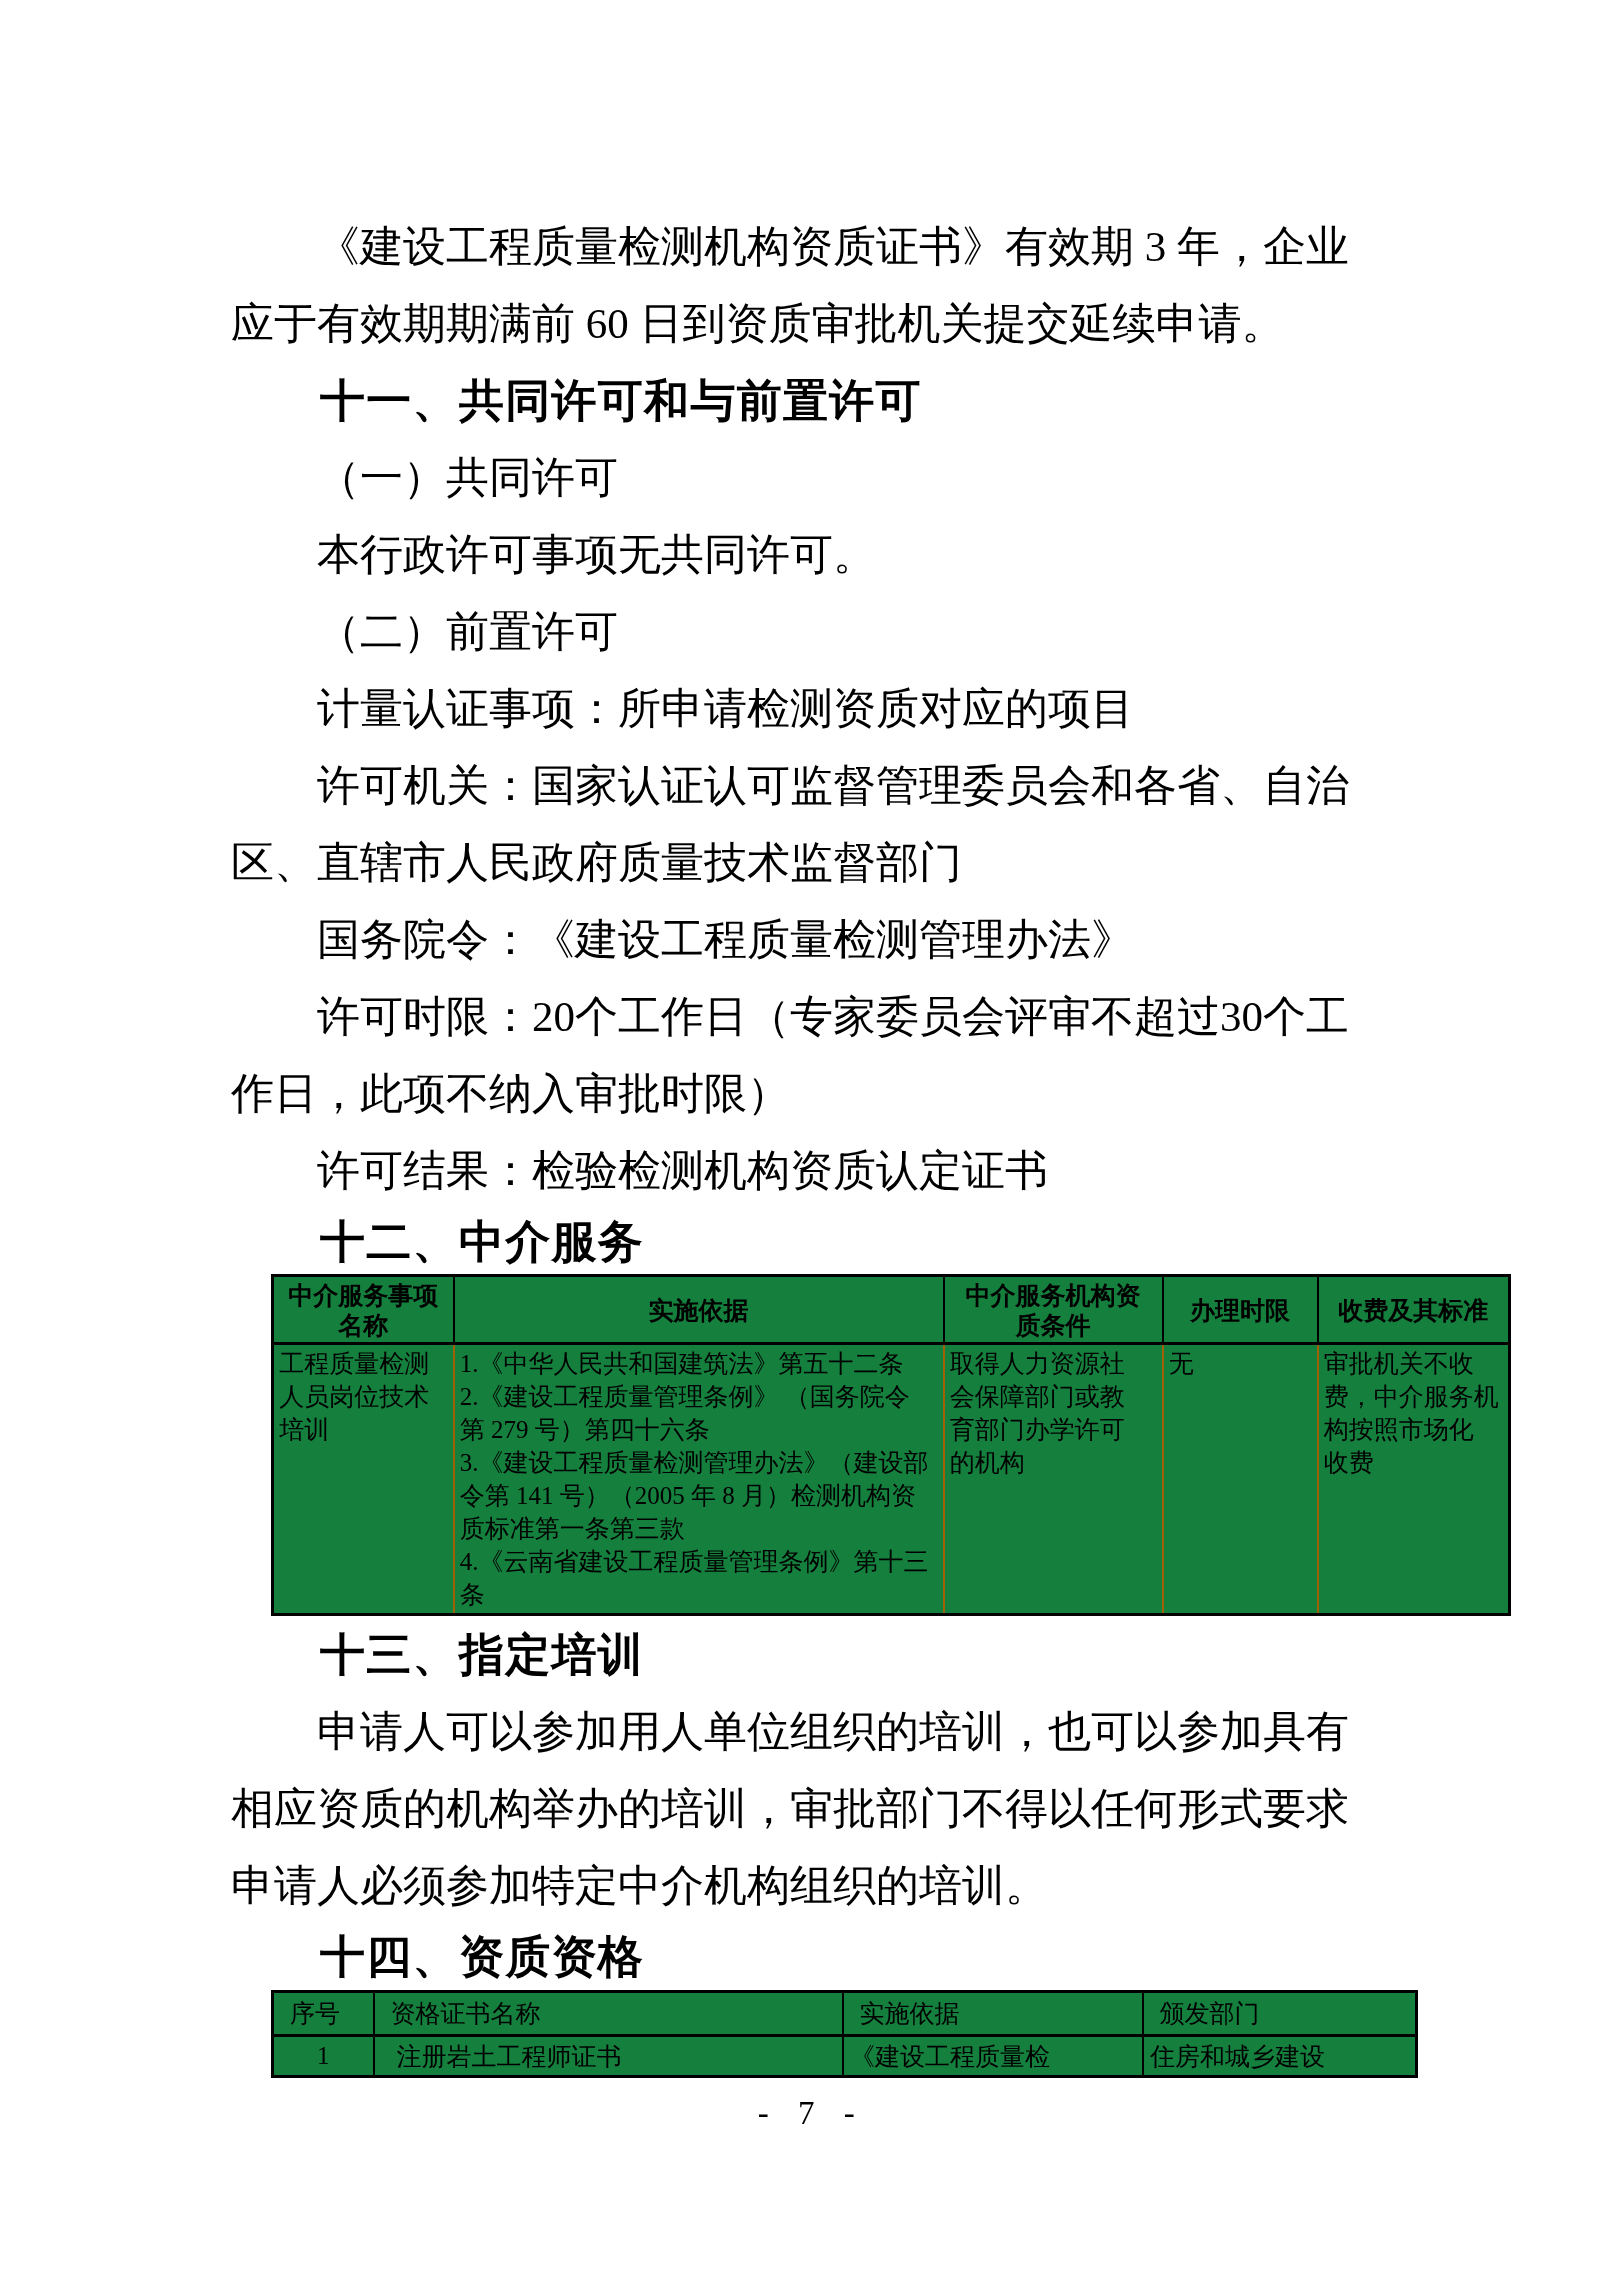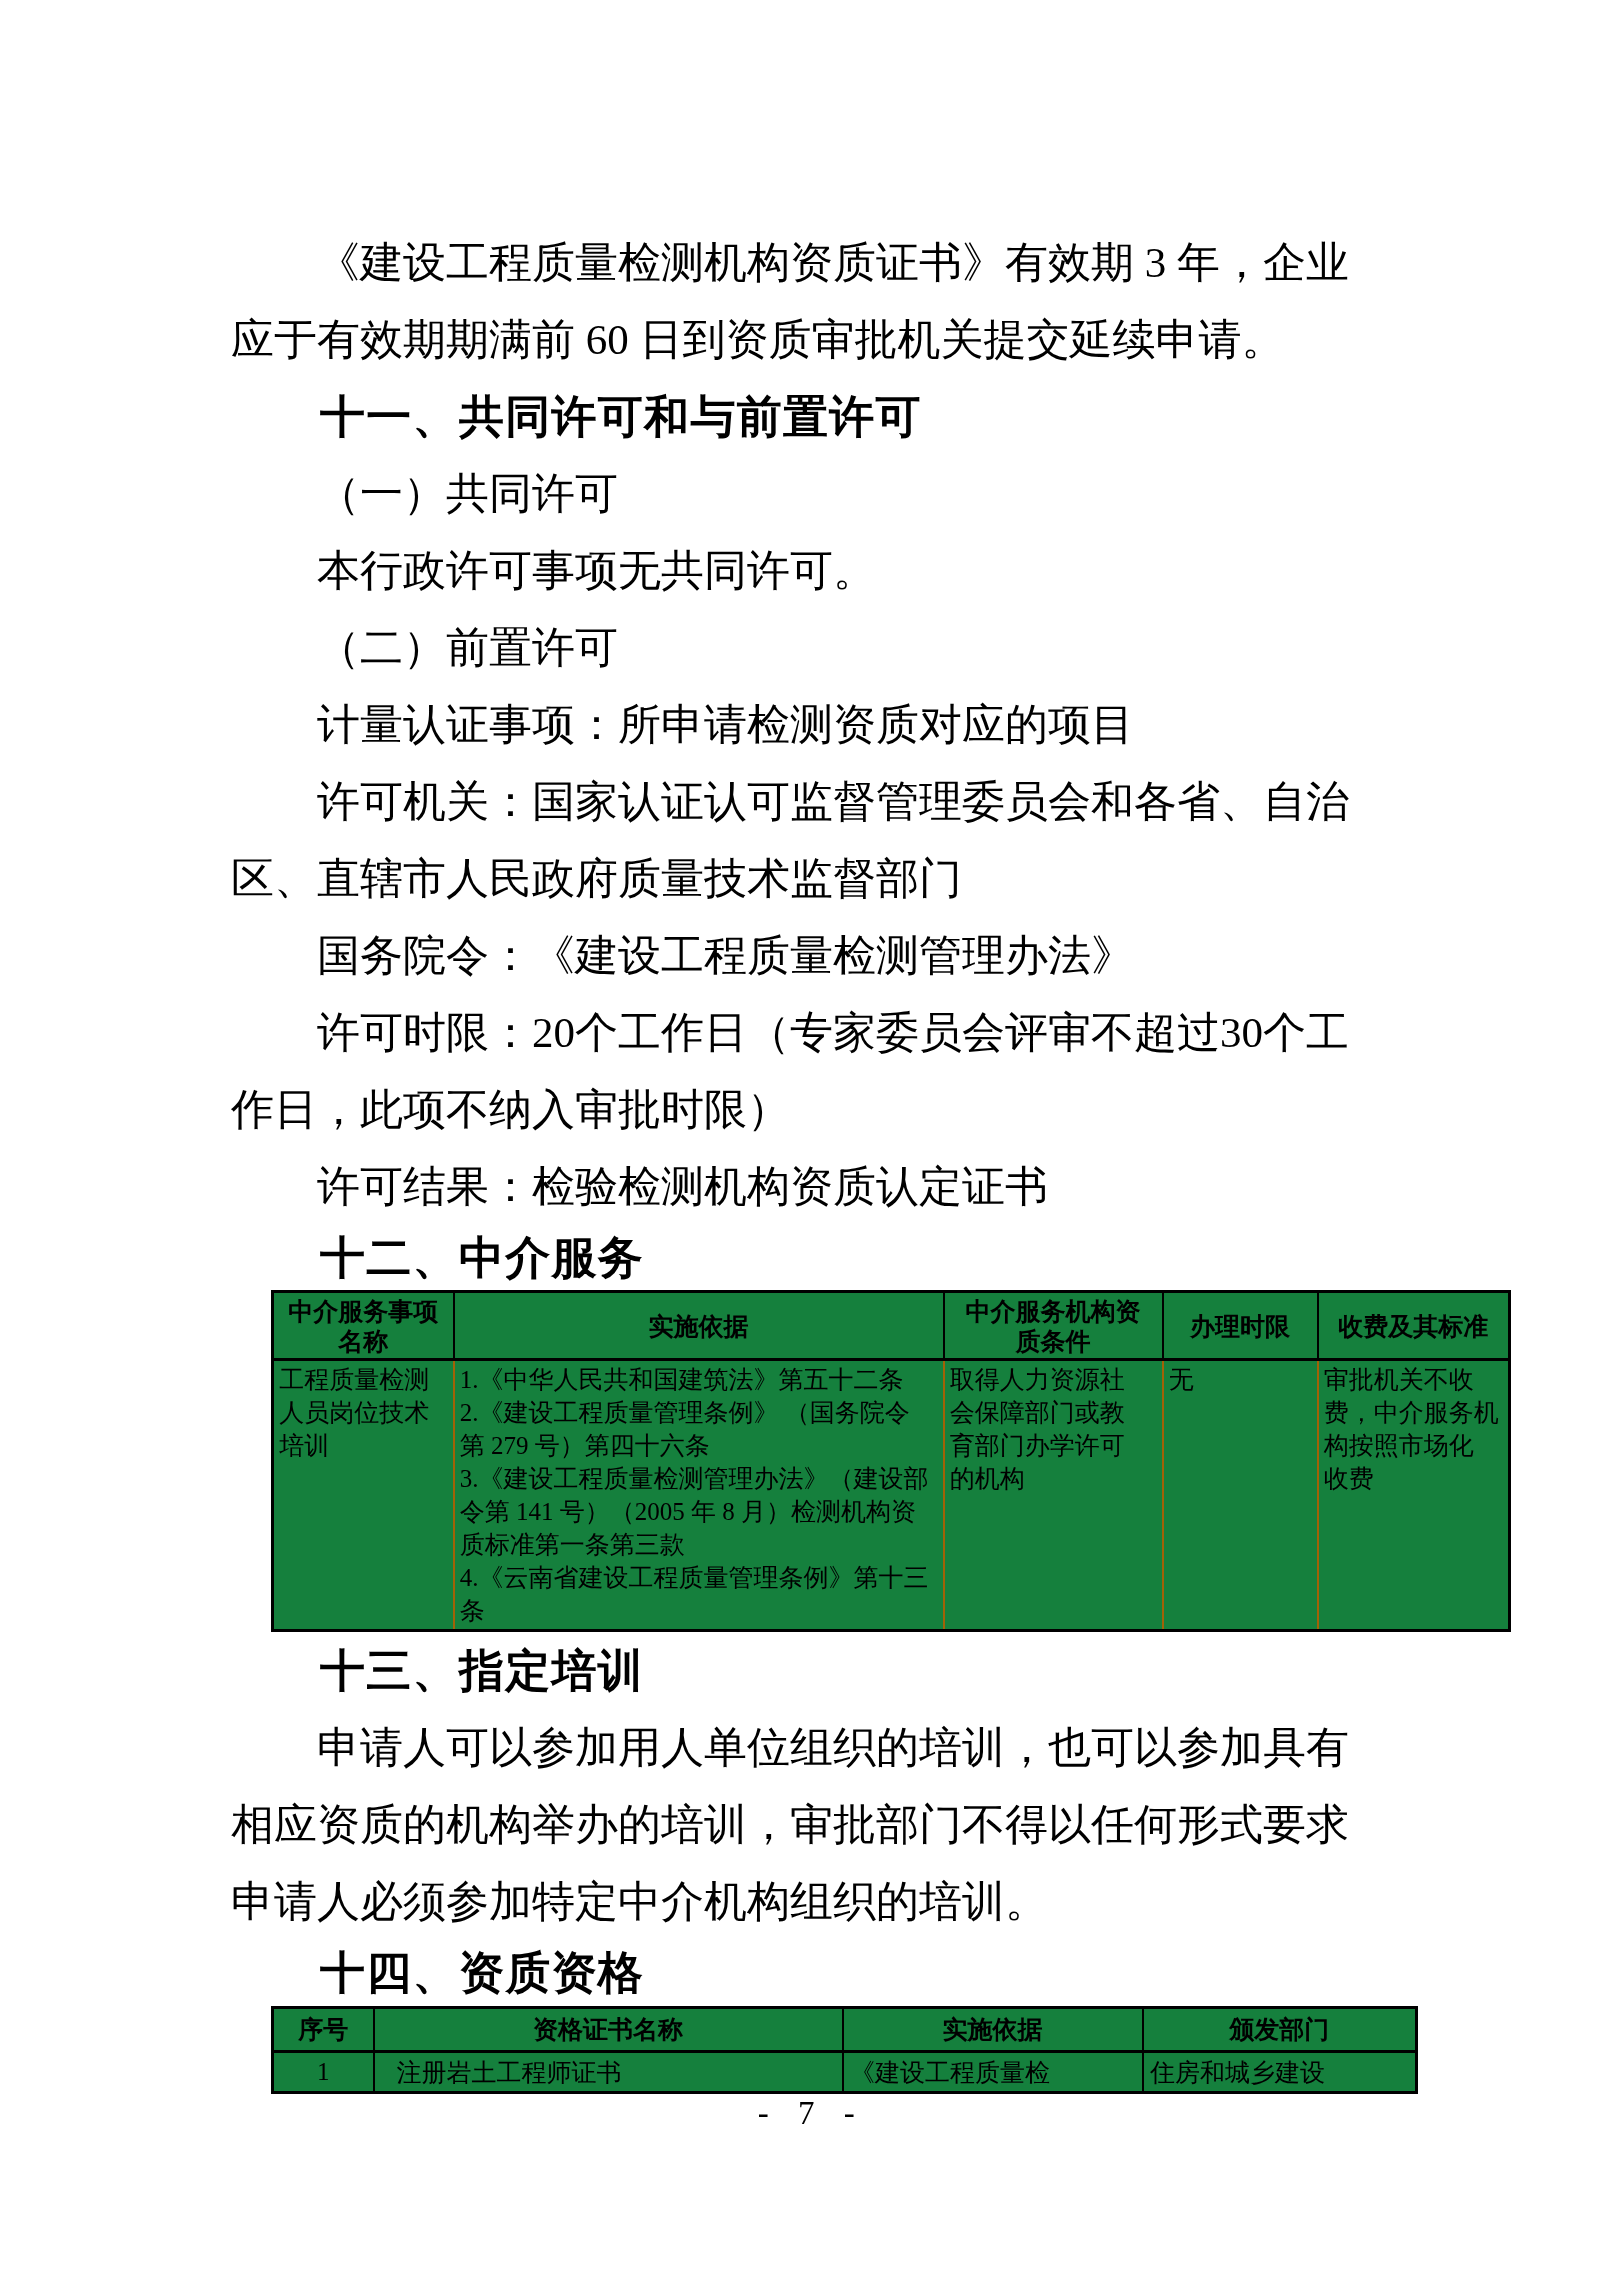--- a/index.html
+++ b/index.html
@@ -8,21 +8,21 @@
     width:1623px;
     height:2295px;
     background:#ffffff;
     font-family:"Liberation Serif","DejaVu Serif",serif;
     color:#000000;
     overflow:hidden;
   }
   .content {
     position:absolute;
     left:231px;
-    top:224px;
+    top:208px;
     width:1240px;
   }
   p.bodytext {
     width:1160px;
     margin:0;
     font-size:43px;
     line-height:77px;
     text-indent:86px;
     white-space:pre-line;
   }
@@ -53,28 +53,28 @@
     font-size:25px;
     line-height:33px;
     padding:2px 5.2px;
     border:2px solid #a16207;
     vertical-align:top;
     text-align:left;
     white-space:pre-line;
   }
   .t2 { width:1145px; border:3.3px solid #000; margin-top:1.3px; }
   .t2 th {
-    font-weight:bold;
+    font-weight:normal;
     font-size:25px;
     height:41px;
-    padding:0 9px;
+    padding:0 16px;
     border:2px solid #000;
     border-bottom:3.3px solid #000;
     vertical-align:middle;
-    text-align:center;
+    text-align:left;
   }
   .t2 td {
     font-size:25px;
     height:38px;
     padding:0 6.5px;
     border:2px solid #000;
     vertical-align:middle;
     text-align:left;
   }
   .t2 td.center { text-align:center; padding:0; }

